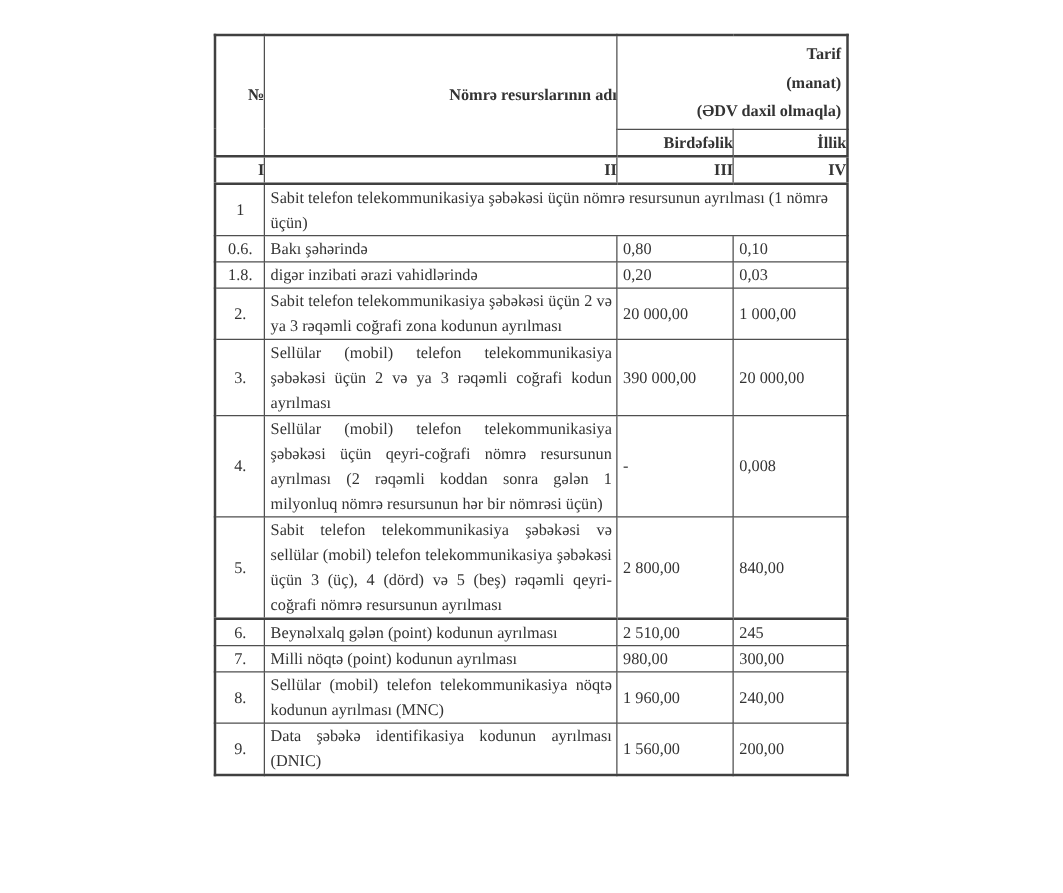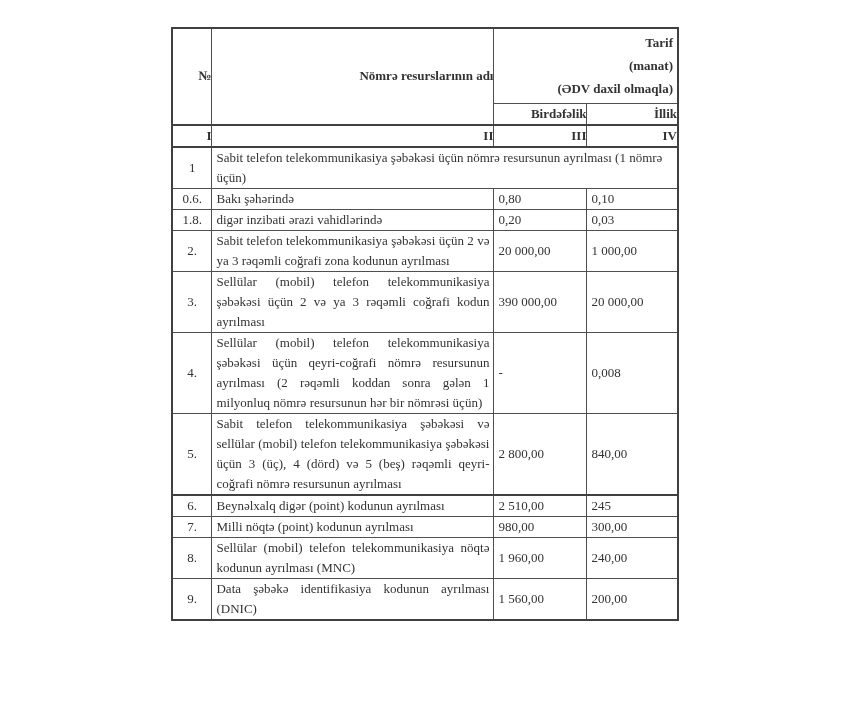--- a/index.html
+++ b/index.html
@@ -133,21 +133,21 @@
           <td class="col-val">0,008</td>
         </tr>
         <tr>
           <td class="col-no">5.</td>
           <td class="col-name">Sabit telefon telekommunikasiya şəbəkəsi və sellülar (mobil) telefon telekommunikasiya şəbəkəsi üçün 3 (üç), 4 (dörd) və 5 (beş) rəqəmli qeyri-coğrafi nömrə resursunun ayrılması</td>
           <td class="col-val">2 800,00</td>
           <td class="col-val">840,00</td>
         </tr>
         <tr class="section-start">
           <td class="col-no">6.</td>
-          <td class="col-name">Beynəlxalq digər (point) kodunun ayrılması</td>
+          <td class="col-name">Beynəlxalq gələn (point) kodunun ayrılması</td>
           <td class="col-val">2 510,00</td>
           <td class="col-val">245</td>
         </tr>
         <tr>
           <td class="col-no">7.</td>
           <td class="col-name">Milli nöqtə (point) kodunun ayrılması</td>
           <td class="col-val">980,00</td>
           <td class="col-val">300,00</td>
         </tr>
         <tr>

